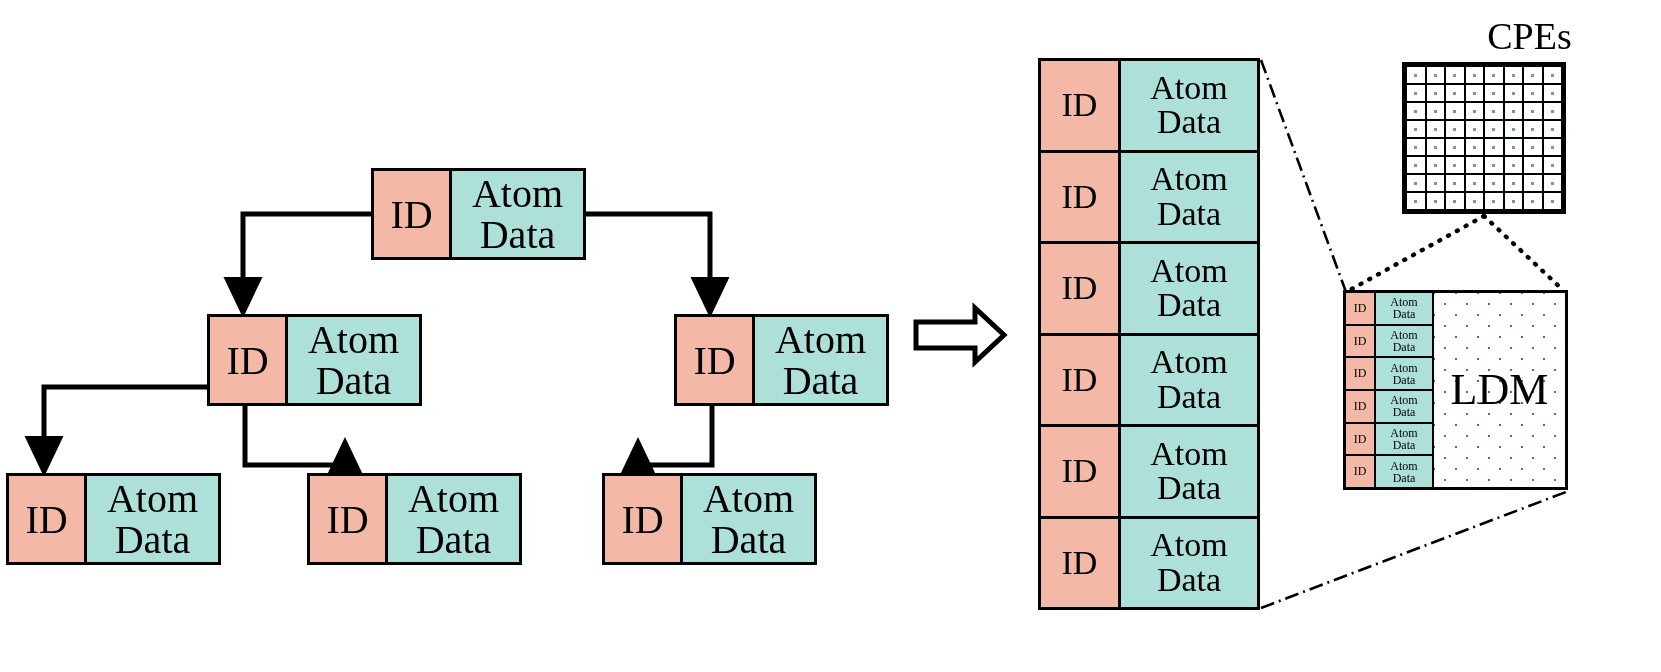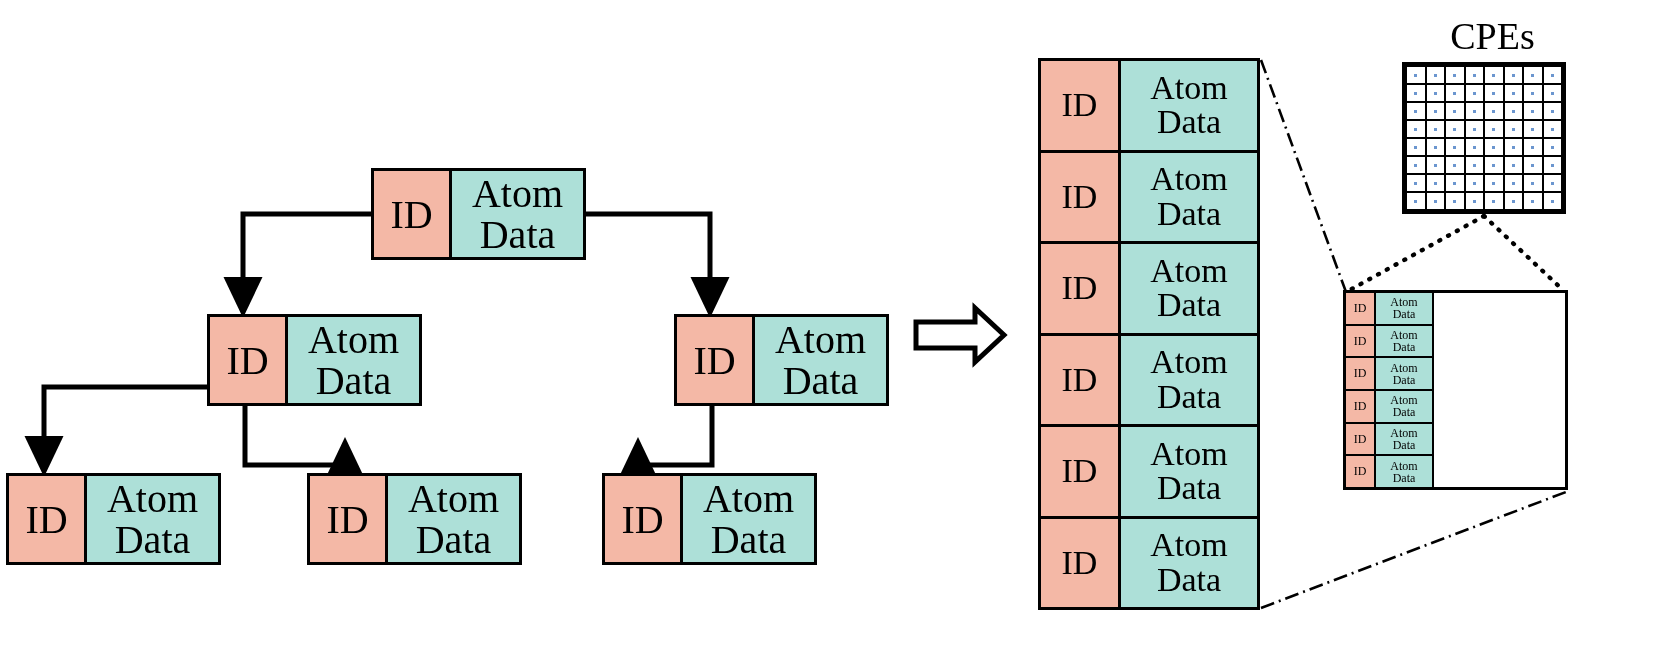--- a/index.html
+++ b/index.html
@@ -36,21 +36,21 @@
   #vlist .vrow:last-child{border-bottom:none;}
   #vlist .vrow .id{width:80px;flex:none;background:#f4b8a6;
                    border-right:3px solid #000;box-sizing:border-box;
                    display:flex;align-items:center;justify-content:center;
                    font-size:34px;}
   #vlist .vrow .atom{flex:1 1 auto;background:#ade0d8;box-sizing:border-box;
                      display:flex;align-items:center;justify-content:center;
                      text-align:center;font-size:34px;line-height:1.02;}
 
   
-  #cpes-label{position:absolute;left:1361px;top:14px;width:263px;
+  #cpes-label{position:absolute;left:1398px;top:14px;width:263px;
               text-align:center;font-size:38px;}
   #cpes-grid{position:absolute;left:1402px;top:62px;width:164px;height:152px;
              box-sizing:border-box;border:3px solid #000;
              display:grid;grid-template-columns:repeat(8,1fr);
              grid-template-rows:repeat(8,1fr);background:#000;gap:2px;
              padding:2px;}
   #cpes-grid .cell{background:#fff;position:relative;}
   #cpes-grid .cell::after{content:"";position:absolute;left:50%;top:50%;
              width:3px;height:3px;margin:-1.5px 0 0 -1.5px;background:#6b96cf;}
 
@@ -306,15 +306,18 @@
         </div>
       </div>
       <div class="lrow">
         <div class="id">ID</div>
         <div class="atom">
           <span><span>Atom</span><br>
                 <span>Data</span></span>
         </div>
       </div>
     </div>
+    <div id="ldm-mem">
+      <span class="ldm-text">LDM</span>
+    </div>
   </div>
 
 </div>
 
 </body></html>

